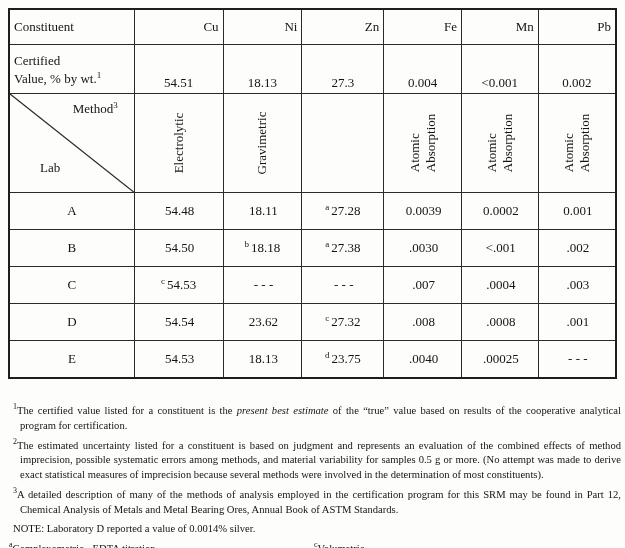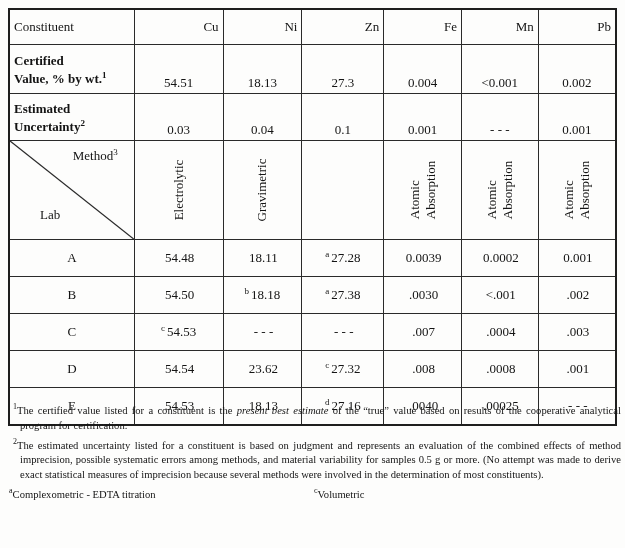--- a/index.html
+++ b/index.html
@@ -27,21 +27,21 @@
   }
   table.srm { border: 2px solid #1e1e1e; }
 
   tr.r-head td { height: 30px; vertical-align: middle; }
   td.lbl { text-align: left; padding-left: 8px; }
   td.c { text-align: right; }
   td.v { text-align: center; font-size: 13px; }
 
   tr.r-cert td { height: 44px; }
   tr.r-unc td { height: 42px; }
-  .lbl2line { line-height: 1.35; padding-top: 2px; font-weight: bold; }
+  .lbl2line { line-height: 1.35; padding-top: 2px; }
   td.bot { vertical-align: bottom; padding-bottom: 7px; }
   td.midlbl { vertical-align: middle; }
 
   sup.fnref { font-size: 9px; vertical-align: super; line-height: 0; }
 
   tr.r-method td { height: 98px; padding: 0; }
   td.diagcell { position: relative; }
   td.diagcell svg { position: absolute; left: 0; top: 0; width: 100%; height: 100%; display: block; }
   .method-lbl { position: absolute; top: 7px; right: 16px; font-size: 13px; }
   .lab-lbl { position: absolute; bottom: 16px; left: 30px; font-size: 13px; }
@@ -110,34 +110,20 @@
         </div>
       </td>
       <td class="v bot">54.51</td>
       <td class="v bot">18.13</td>
       <td class="v bot">27.3</td>
       <td class="v bot">0.004</td>
       <td class="v bot">&lt;0.001</td>
       <td class="v bot">0.002</td>
     </tr>
 
-    <tr class="r-unc">
-      <td class="lbl midlbl">
-        <div class="lbl2line">
-          <div>Estimated</div>
-          <div><span>Uncertainty</span><sup class="fnref">2</sup></div>
-        </div>
-      </td>
-      <td class="v bot">0.03</td>
-      <td class="v bot">0.04</td>
-      <td class="v bot">0.1</td>
-      <td class="v bot">0.001</td>
-      <td class="v bot">- - -</td>
-      <td class="v bot">0.001</td>
-    </tr>
 
     <tr class="r-method">
       <td class="diagcell">
         <svg viewBox="0 0 124 98" preserveAspectRatio="none">
           <line x1="0" y1="0" x2="124" y2="98" stroke="#2a2a2a" stroke-width="1.3"></line>
         </svg>
         <div class="method-lbl"><span>Method</span><sup class="fnref">3</sup></div>
         <div class="lab-lbl">Lab</div>
       </td>
       <td class="rotcell">
@@ -211,31 +197,33 @@
       <td class="v"><sup class="presup"></sup><span>23.62</span></td>
       <td class="v"><sup class="presup">c</sup><span>27.32</span></td>
       <td class="v"><sup class="presup"></sup><span>.008</span></td>
       <td class="v"><sup class="presup"></sup><span>.0008</span></td>
       <td class="v"><sup class="presup"></sup><span>.001</span></td>
     </tr>
     <tr class="r-lab">
       <td class="labname">E</td>
       <td class="v"><sup class="presup"></sup><span>54.53</span></td>
       <td class="v"><sup class="presup"></sup><span>18.13</span></td>
-      <td class="v"><sup class="presup">d</sup><span>27.16</span></td>
+      <td class="v"><sup class="presup">d</sup><span>23.75</span></td>
       <td class="v"><sup class="presup"></sup><span>.0040</span></td>
       <td class="v"><sup class="presup"></sup><span>.00025</span></td>
       <td class="v"><sup class="presup"></sup><span>- - -</span></td>
     </tr>
   </tbody>
     </table>
 
   <div class="footnotes">
     <p class="fn"><sup>1</sup><span>The certified value listed for a constituent is the </span><i>present best estimate</i><span> of the “true” value based on results of the cooperative analytical program for certification.</span></p>
     <p class="fn"><sup>2</sup><span>The estimated uncertainty listed for a constituent is based on judgment and represents an evaluation of the combined effects of method imprecision, possible systematic errors among methods, and material variability for samples 0.5 g or more.  (No attempt was made to derive exact statistical measures of imprecision because several methods were involved in the determination of most constituents).</span></p>
+    <p class="fn"><sup>3</sup><span>A detailed description of many of the methods of analysis employed in the certification program for this SRM may be found in Part 12, Chemical Analysis of Metals and Metal Bearing Ores, Annual Book of ASTM Standards.</span></p>
+    <p class="fn note">NOTE:  Laboratory D reported a value of 0.0014% silver.</p>
     <div class="keys">
       <div class="key"><sup>a</sup><span>Complexometric - EDTA titration</span></div>
       <div class="key"><sup>c</sup><span>Volumetric</span></div>
 
     </div>
   </div>
 
 </div>
 
 </body></html>

